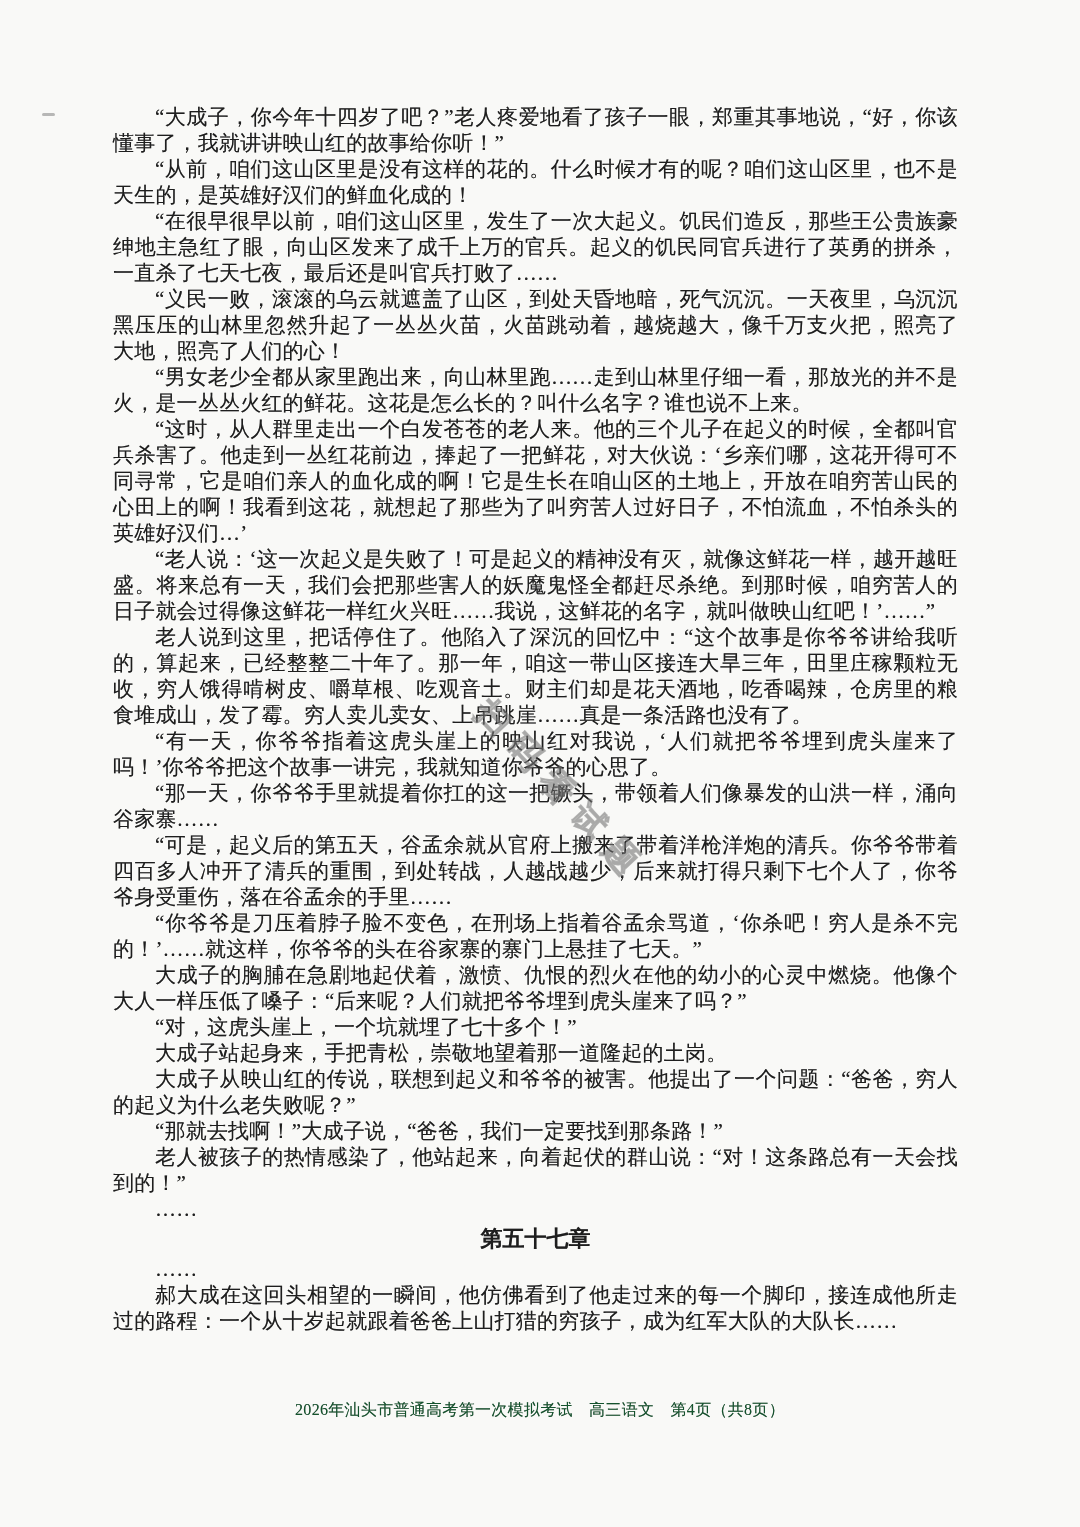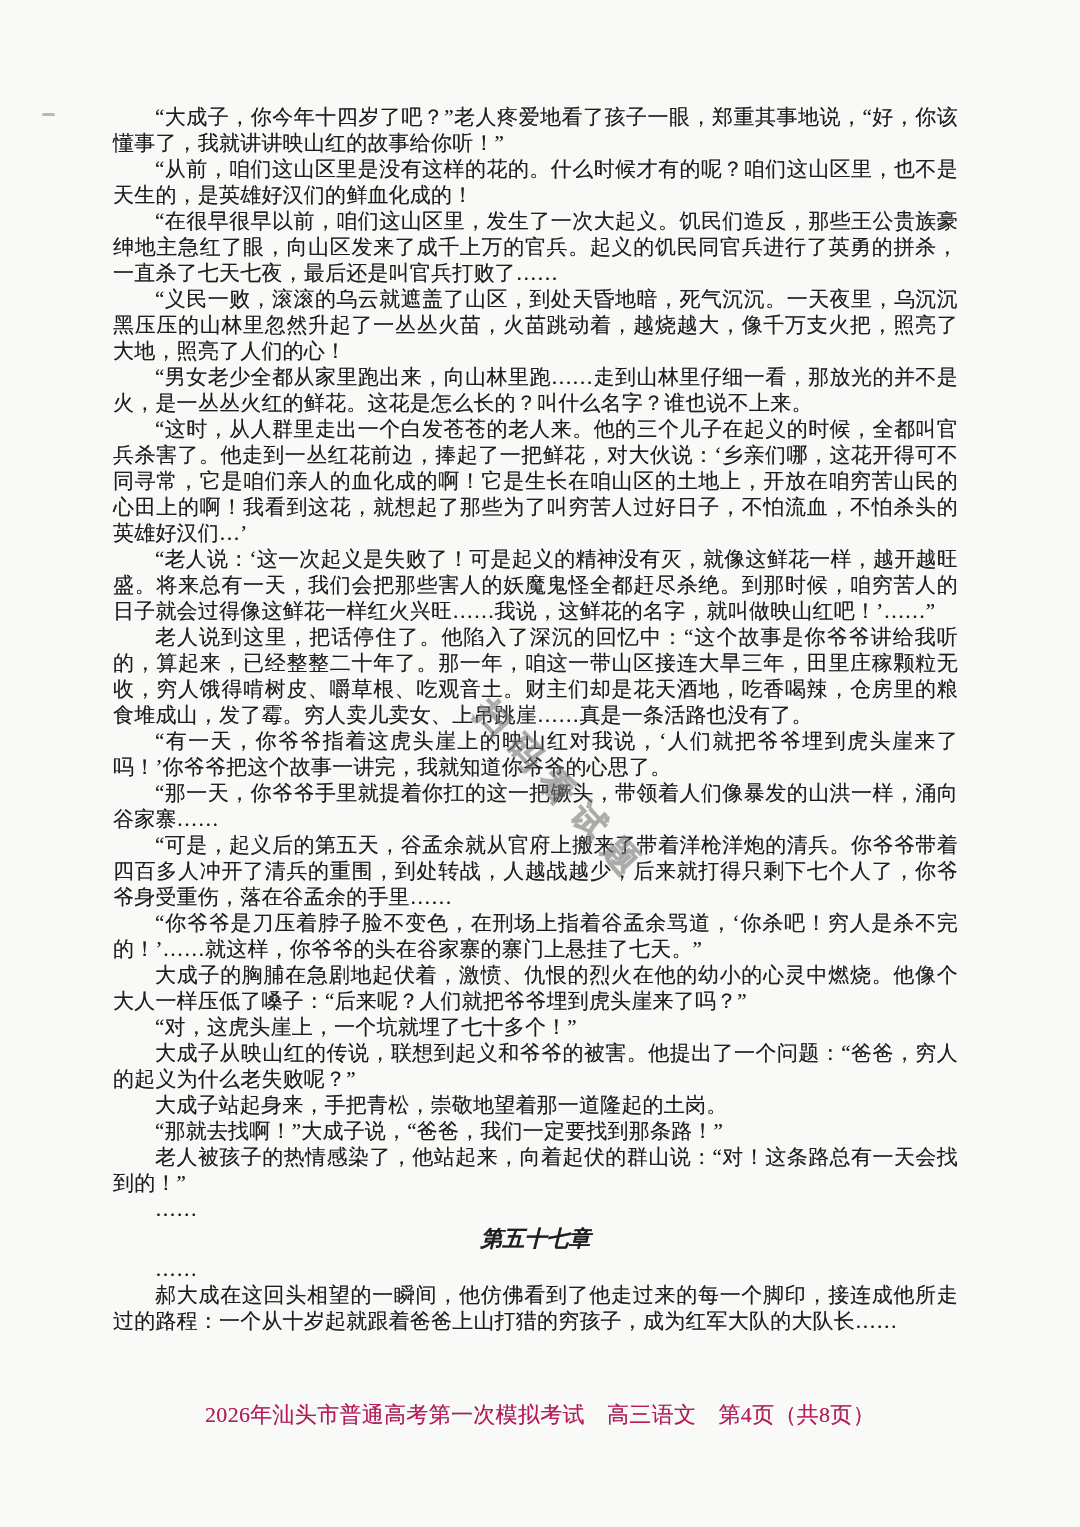--- a/index.html
+++ b/index.html
@@ -28,31 +28,30 @@
     letter-spacing: 0.2px;
     text-shadow: 0 0 0.5px rgba(0,0,0,0.45);
   }
   .chapter-heading {
     margin: 4px 0 4px 0;
     font-size: 22px;
     line-height: 26px;
     font-weight: bold;
     text-align: center;
     text-shadow: 0 0 0.5px rgba(0,0,0,0.5);
-    font-style: italic;
   }
   .footer {
     position: absolute;
     left: 0;
     right: 0;
     top: 1400px;
     text-align: center;
-    font-size: 22px;
+    font-size: 16px;
     letter-spacing: 0.3px;
-    color: #be185d;
+    color: #14532d;
     text-shadow: 0 0 0.4px rgba(0,0,0,0.4);
   }
   .watermark {
     position: absolute;
     left: 498px;
     top: 690px;
     transform: rotate(47deg);
     transform-origin: 0 0;
     font-size: 34px;
     letter-spacing: 13px;
@@ -92,22 +91,22 @@
         <p>“男女老少全都从家里跑出来，向山林里跑……走到山林里仔细一看，那放光的并不是火，是一丛丛火红的鲜花。这花是怎么长的？叫什么名字？谁也说不上来。</p>
         <p>“这时，从人群里走出一个白发苍苍的老人来。他的三个儿子在起义的时候，全都叫官兵杀害了。他走到一丛红花前边，捧起了一把鲜花，对大伙说：‘乡亲们哪，这花开得可不同寻常，它是咱们亲人的血化成的啊！它是生长在咱山区的土地上，开放在咱穷苦山民的心田上的啊！我看到这花，就想起了那些为了叫穷苦人过好日子，不怕流血，不怕杀头的英雄好汉们…’</p>
         <p>“老人说：‘这一次起义是失败了！可是起义的精神没有灭，就像这鲜花一样，越开越旺盛。将来总有一天，我们会把那些害人的妖魔鬼怪全都赶尽杀绝。到那时候，咱穷苦人的日子就会过得像这鲜花一样红火兴旺……我说，这鲜花的名字，就叫做映山红吧！’……”</p>
         <p>老人说到这里，把话停住了。他陷入了深沉的回忆中：“这个故事是你爷爷讲给我听的，算起来，已经整整二十年了。那一年，咱这一带山区接连大旱三年，田里庄稼颗粒无收，穷人饿得啃树皮、嚼草根、吃观音土。财主们却是花天酒地，吃香喝辣，仓房里的粮食堆成山，发了霉。穷人卖儿卖女、上吊跳崖……真是一条活路也没有了。</p>
         <p>“有一天，你爷爷指着这虎头崖上的映山红对我说，‘人们就把爷爷埋到虎头崖来了吗！’你爷爷把这个故事一讲完，我就知道你爷爷的心思了。</p>
         <p>“那一天，你爷爷手里就提着你扛的这一把镢头，带领着人们像暴发的山洪一样，涌向谷家寨……</p>
         <p>“可是，起义后的第五天，谷孟余就从官府上搬来了带着洋枪洋炮的清兵。你爷爷带着四百多人冲开了清兵的重围，到处转战，人越战越少，后来就打得只剩下七个人了，你爷爷身受重伤，落在谷孟余的手里……</p>
         <p>“你爷爷是刀压着脖子脸不变色，在刑场上指着谷孟余骂道，‘你杀吧！穷人是杀不完的！’……就这样，你爷爷的头在谷家寨的寨门上悬挂了七天。”</p>
         <p>大成子的胸脯在急剧地起伏着，激愤、仇恨的烈火在他的幼小的心灵中燃烧。他像个大人一样压低了嗓子：“后来呢？人们就把爷爷埋到虎头崖来了吗？”</p>
         <p>“对，这虎头崖上，一个坑就埋了七十多个！”</p>
+        <p>大成子站起身来，手把青松，崇敬地望着那一道隆起的土岗。</p>
         <p>大成子从映山红的传说，联想到起义和爷爷的被害。他提出了一个问题：“爸爸，穷人的起义为什么老失败呢？”</p>
-        <p>大成子站起身来，手把青松，崇敬地望着那一道隆起的土岗。</p>
         <p>“那就去找啊！”大成子说，“爸爸，我们一定要找到那条路！”</p>
         <p>老人被孩子的热情感染了，他站起来，向着起伏的群山说：“对！这条路总有一天会找到的！”</p>
         <p>……</p>
       </div>
 
     <div class="chapter-heading">第五十七章</div>
 
     <div>
         <p>……</p>
         <p>郝大成在这回头相望的一瞬间，他仿佛看到了他走过来的每一个脚印，接连成他所走过的路程：一个从十岁起就跟着爸爸上山打猎的穷孩子，成为红军大队的大队长……</p>

